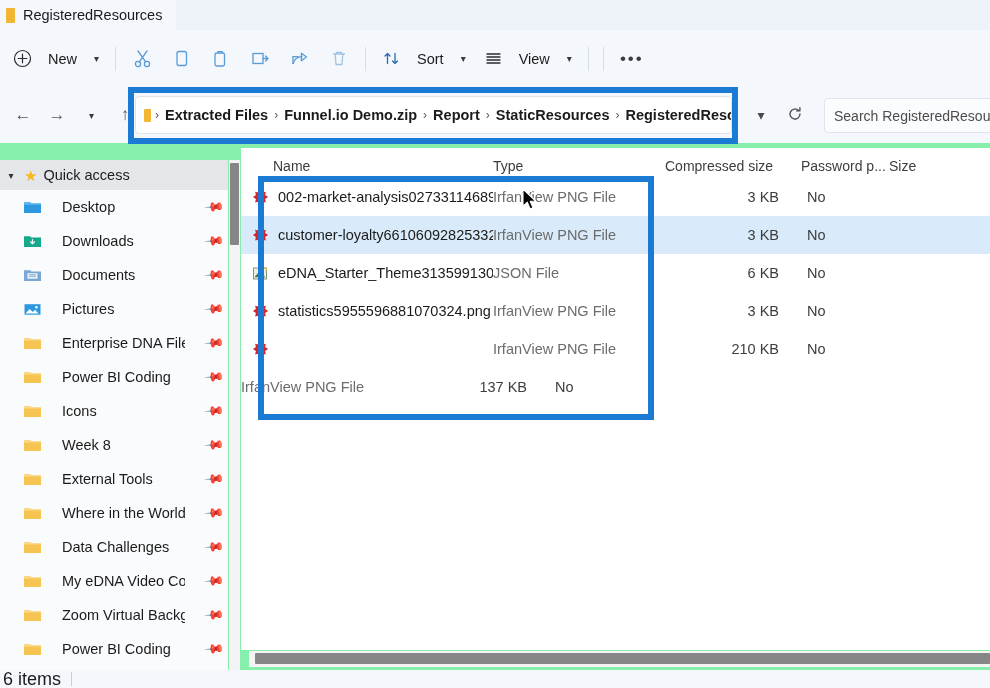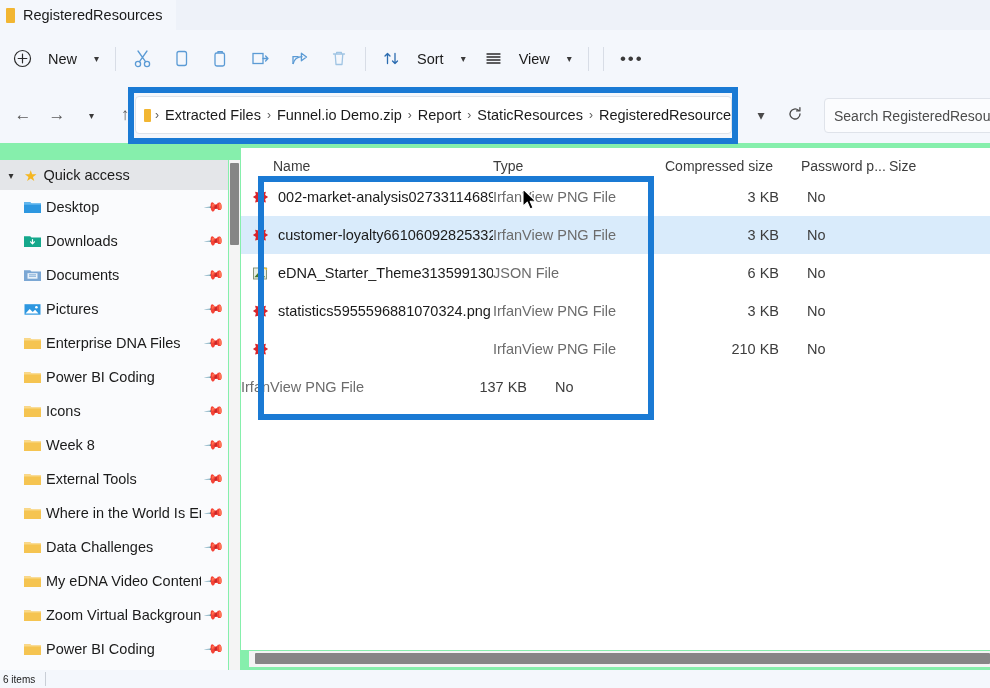--- a/index.html
+++ b/index.html
@@ -82,21 +82,21 @@
     border-radius: 4px;
     display: flex; align-items: center;
     padding: 0 8px;
     overflow: hidden;
   }
   .crumb-folder {
     width: 7px; height: 13px; background: #f2b632; border-radius: 1px;
     margin-right: 2px; flex: none;
   }
   .crumbs { display: flex; align-items: center; font-size: 14.5px; color: #1b1b1b; white-space: nowrap; }
-  .crumb { padding: 2px 4px; }
+  .crumb { padding: 2px 4px; font-weight: bold; }
   .crumb-sep { color: #5c5c5c; font-size: 12px; padding: 0 2px; }
 
   .nav-right {
     position: absolute; left: 744px; top: 96px;
     display: flex; align-items: center; height: 38px;
   }
   .nav-mini {
     width: 34px; height: 34px;
     display: flex; align-items: center; justify-content: center;
     color: #4a4a4a; font-size: 14px;
@@ -127,21 +127,21 @@
     background: #e4e6e9;
   }
   .side-chev { color: #333; font-size: 10px; width: 14px; text-align: center; }
   .star { color: #f5b722; font-size: 15px; line-height: 1; }
   .side-head-label { font-size: 14.5px; color: #1b1b1b; }
 
   .side-item {
     height: 34px;
     display: flex; align-items: center;
     padding-left: 24px; padding-right: 6px;
-    gap: 5px;
+    gap: 21px;
     position: relative;
   }
   .side-ico { width: 17px; height: 14px; flex: none; border-radius: 2px; position: relative; }
   .side-label {
     font-size: 14.5px; color: #1b1b1b;
     white-space: nowrap; overflow: hidden;
     flex: 1;
   }
   .pin {
     color: #8d9199; font-size: 13px; flex: none;
@@ -215,21 +215,21 @@
     position: absolute; left: 255px; top: 653px;
     width: 735px; height: 11px;
     background: #868686;
     border-radius: 1px;
   }
   .statusbar {
     position: absolute; left: 0; top: 670px; width: 990px; height: 18px;
     background: #f4f7fc;
     display: flex; align-items: center;
   }
-  .status-text { font-size: 10px; color: #1b1b1b; padding-left: 3px; }
+  .status-text { font-size: 18px; color: #1b1b1b; padding-left: 3px; }
   .status-sep { width: 1px; height: 14px; background: #c9ced6; margin-left: 10px; }
 
   
   .annot {
     position: absolute;
     border: 6px solid #1a7ad4;
     pointer-events: none;
   }
   #annot-address { left: 128px; top: 87px; width: 610px; height: 57px; }
   #annot-files   { left: 258px; top: 176px; width: 396px; height: 244px; }

